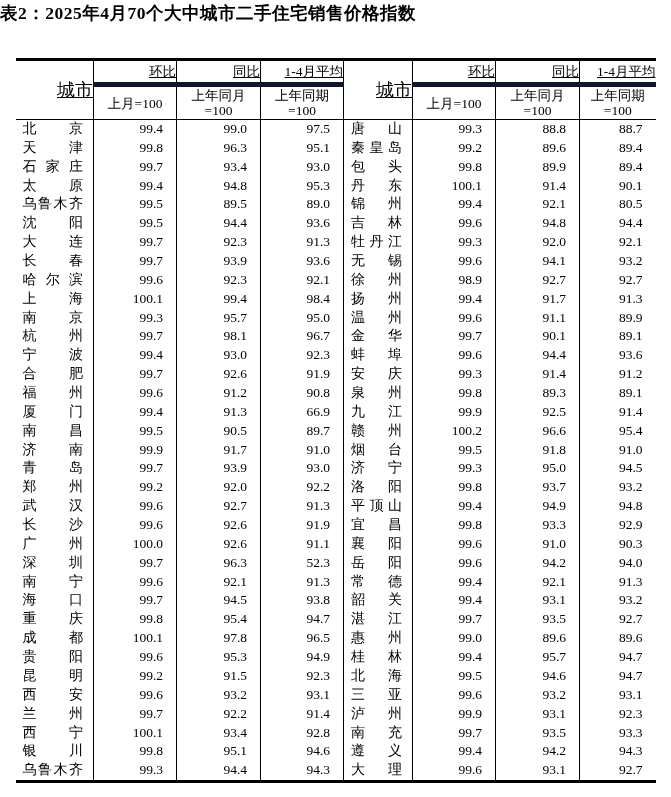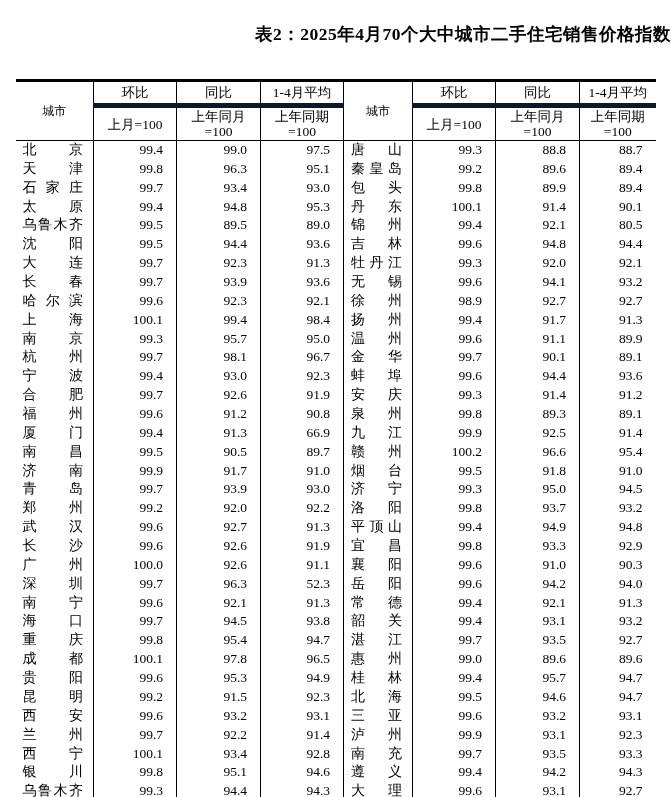--- a/index.html
+++ b/index.html
@@ -11,22 +11,22 @@
   }
   .page {
     position: relative;
     width: 671px;
     height: 797px;
     background: #ffffff;
     overflow: hidden;
   }
   .title {
     margin: 0;
-    padding-top: 22px;
-    text-align: right;
+    padding-top: 1px;
+    text-align: left;
     font-size: 17.5px;
     font-weight: bold;
     letter-spacing: 0.5px;
   }
   table.price-table {
     border-collapse: collapse;
     table-layout: fixed;
     width: 640px;
     margin: 33px auto 0 auto;
     border-top: 3px solid #000;
@@ -40,23 +40,23 @@
     overflow: hidden;
     white-space: nowrap;
   }
   
   thead tr.hrow1 > th:first-child { border-left: none; }
   tbody td:first-child { border-left: none; }
   
   thead tr.hrow2 > th { border-top: 5px solid #0f172a; }
   thead { border-bottom: 1px solid #000; }
 
-  thead tr.hrow1 > th { height: 21px; text-align: center; }
+  thead tr.hrow1 > th { height: 21px; text-align: right; text-decoration: underline; }
   thead tr.hrow2 > th { height: 32px; text-align: center; line-height: 15px; vertical-align: middle; }
-  thead th.city-h { text-align: center; vertical-align: middle; font-size: 12px; }
+  thead th.city-h { text-align: center; vertical-align: middle; font-size: 18px; }
 
   tbody td { height: 18.857px; line-height: 18.857px; }
   tbody td.num { text-align: right; padding-right: 13px; }
   tbody td.city {
     font-size: 14px;
     text-align: justify;
     text-align-last: justify;
     padding-left: 7px;
     padding-right: 10px;
   }

